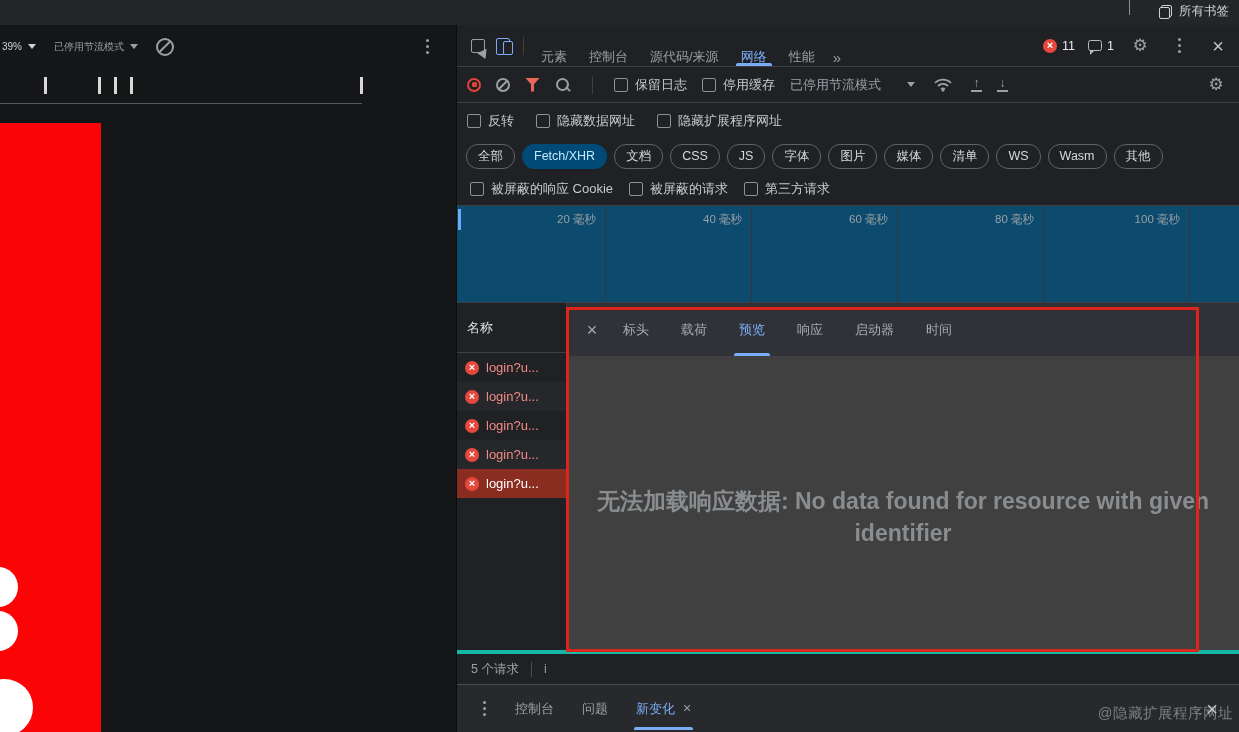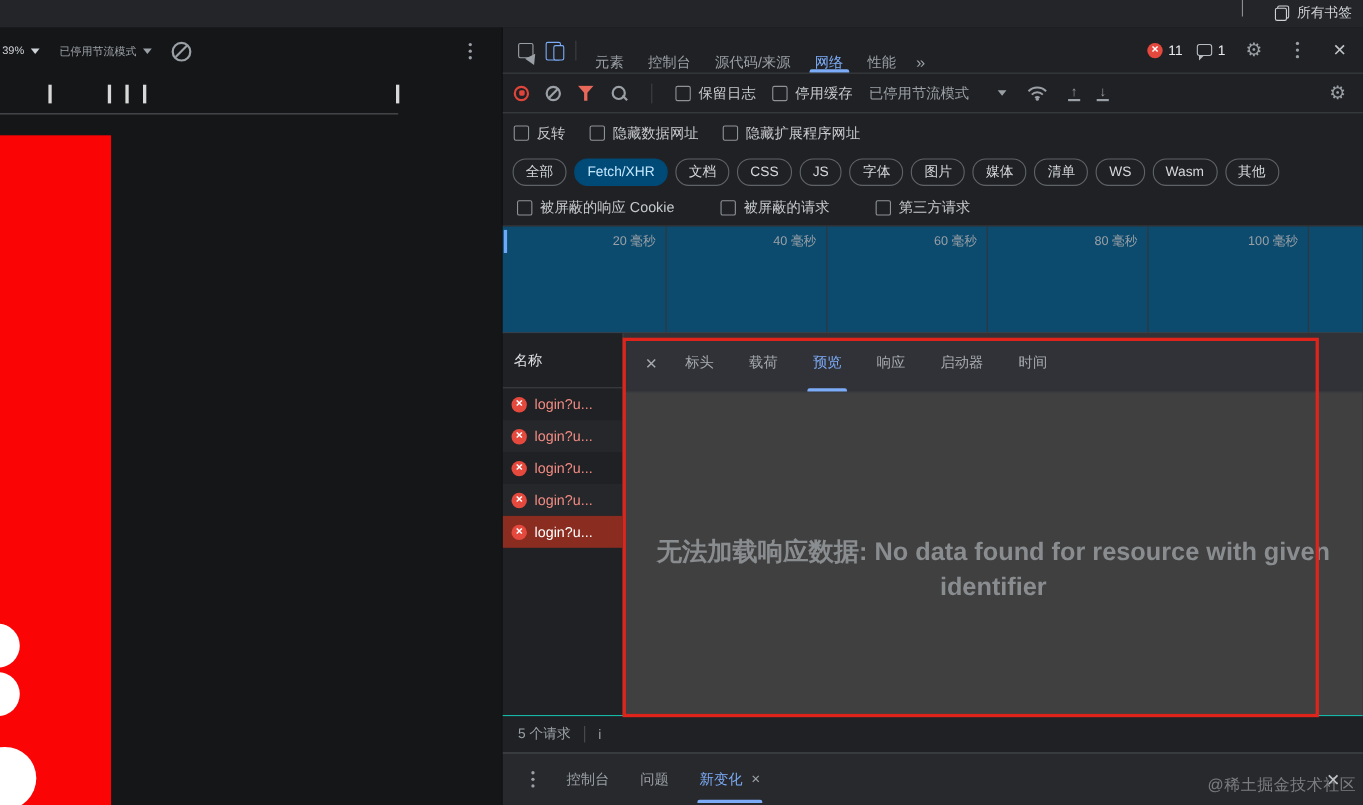--- a/index.html
+++ b/index.html
@@ -84,21 +84,21 @@
   .net-gear { margin-left:auto; }
 
   .filterrow { height:36px; display:flex; align-items:center; padding:0 10px; gap:22px; flex:none; }
   .filter-input { width:225px; height:25px; background:#1b1c1f; border:1px solid #6b6f74; border-radius:4px; color:#e8eaed; padding:0 8px; font-size:13px; font-family:inherit; outline:none; }
   .filter-input::placeholder { color:#82888e; }
 
   .chiprow { height:34px; display:flex; align-items:center; padding:0 9px; gap:7px; flex:none; }
   .chip { height:25px; display:flex; align-items:center; padding:0 11px; border:1px solid #5f6368; border-radius:12px; color:#d5d8dc; font-size:12.5px; cursor:pointer; white-space:nowrap; }
   .chip.active { background:#004a77; border-color:#004a77; color:#c2e7ff; }
 
-  .blockrow { height:33px; display:flex; align-items:center; padding:0 13px; gap:42px; border-bottom:1px solid #3c4043; flex:none; }
+  .blockrow { height:33px; display:flex; align-items:center; padding:0 13px; gap:16px; border-bottom:1px solid #3c4043; flex:none; }
 
   .timeline { height:97px; position:relative; border-bottom:1px solid #3c4043; background:#0c4a6e; flex:none; }
   .gline { position:absolute; top:0; bottom:0; width:1px; background:#34363a; }
   .tl-label { position:absolute; top:6px; width:146px; text-align:right; padding-right:5px; font-size:11.5px; color:#9aa0a6; }
   .tl-marker { position:absolute; left:1px; top:3px; width:3px; height:21px; background:#6ea8f8; }
 
   .main { flex:1; position:relative; background:#202124; }
   .req-col { position:absolute; left:0; top:0; bottom:34px; width:109px; overflow:hidden; }
   .req-header { height:50px; display:flex; align-items:center; padding-left:10px; color:#dde0e3; border-bottom:1px solid #3c4043; font-size:13px; }
   .req-row { height:29px; display:flex; align-items:center; padding-left:8px; gap:7px; font-size:13px; color:#f28b82; cursor:pointer; white-space:nowrap; }
@@ -106,21 +106,21 @@
   .req-row.selected { background:#8a2c20; color:#ffffff; }
 
   .details { position:absolute; left:109px; top:0; right:0; bottom:34px; background:#404040; border-left:1px solid #3c4043; display:flex; flex-direction:column; }
   .det-tabbar { height:54px; background:#313237; border-bottom:1px solid #3c4043; display:flex; align-items:center; padding:0 12px; gap:4px; flex:none; }
   .dtab { padding:0 14px; height:100%; display:flex; align-items:center; color:#a7abb0; position:relative; cursor:pointer; white-space:nowrap; }
   .dtab.active { color:#7cacf8; }
   .dtab.active::after { content:""; position:absolute; left:9px; right:9px; bottom:0; height:3px; background:#7cacf8; border-radius:2px 2px 0 0; }
   .det-content { flex:1; display:flex; align-items:center; justify-content:center; padding-top:28px; }
   .det-msg { max-width:640px; text-align:center; font-size:23px; font-weight:bold; color:#8a8d90; line-height:1.35; }
 
-  .statusbar { position:absolute; left:0; right:0; bottom:0; height:34px; border-top:1px solid #14b8a6; display:flex; align-items:center; padding:0 14px; gap:12px; font-size:12.5px; color:#9aa0a6; background:#202124; }
+  .statusbar { position:absolute; left:0; right:0; bottom:0; height:34px; border-top:4px solid #14b8a6; display:flex; align-items:center; padding:0 14px; gap:12px; font-size:12.5px; color:#9aa0a6; background:#202124; }
   .sb-div { width:1px; height:15px; background:#4a4d52; }
 
   .annotation { position:absolute; left:109px; top:4px; width:633px; height:345px; border:3px solid #df241c; z-index:40; pointer-events:none; }
 
   .drawer { height:48px; border-top:1px solid #494c50; background:#28292c; display:flex; align-items:center; padding:0 14px; gap:8px; flex:none; position:relative; }
   .dwtab { position:relative; padding:6px 10px; color:#9aa0a6; cursor:pointer; display:flex; align-items:center; gap:8px; white-space:nowrap; }
   .dwtab.active { color:#7cacf8; }
   .dwtab.active::after { content:""; position:absolute; left:8px; right:8px; bottom:-6px; height:3px; background:#7cacf8; border-radius:2px 2px 0 0; }
   .drawer-close { margin-left:auto; }
 
@@ -364,13 +364,13 @@
         <span>问题</span>
       </div>
     <div class="dwtab active">
       <span>新变化</span>
       <span class="icon-x tiny"></span>
     </div>
     <span class="tbtn icon-x drawer-close"></span>
   </div>
 </div>
 
-<div class="watermark">@稀土掘金技术社区</div>
+<div class="watermark">@隐藏扩展程序网址</div>
 
 </body></html>

